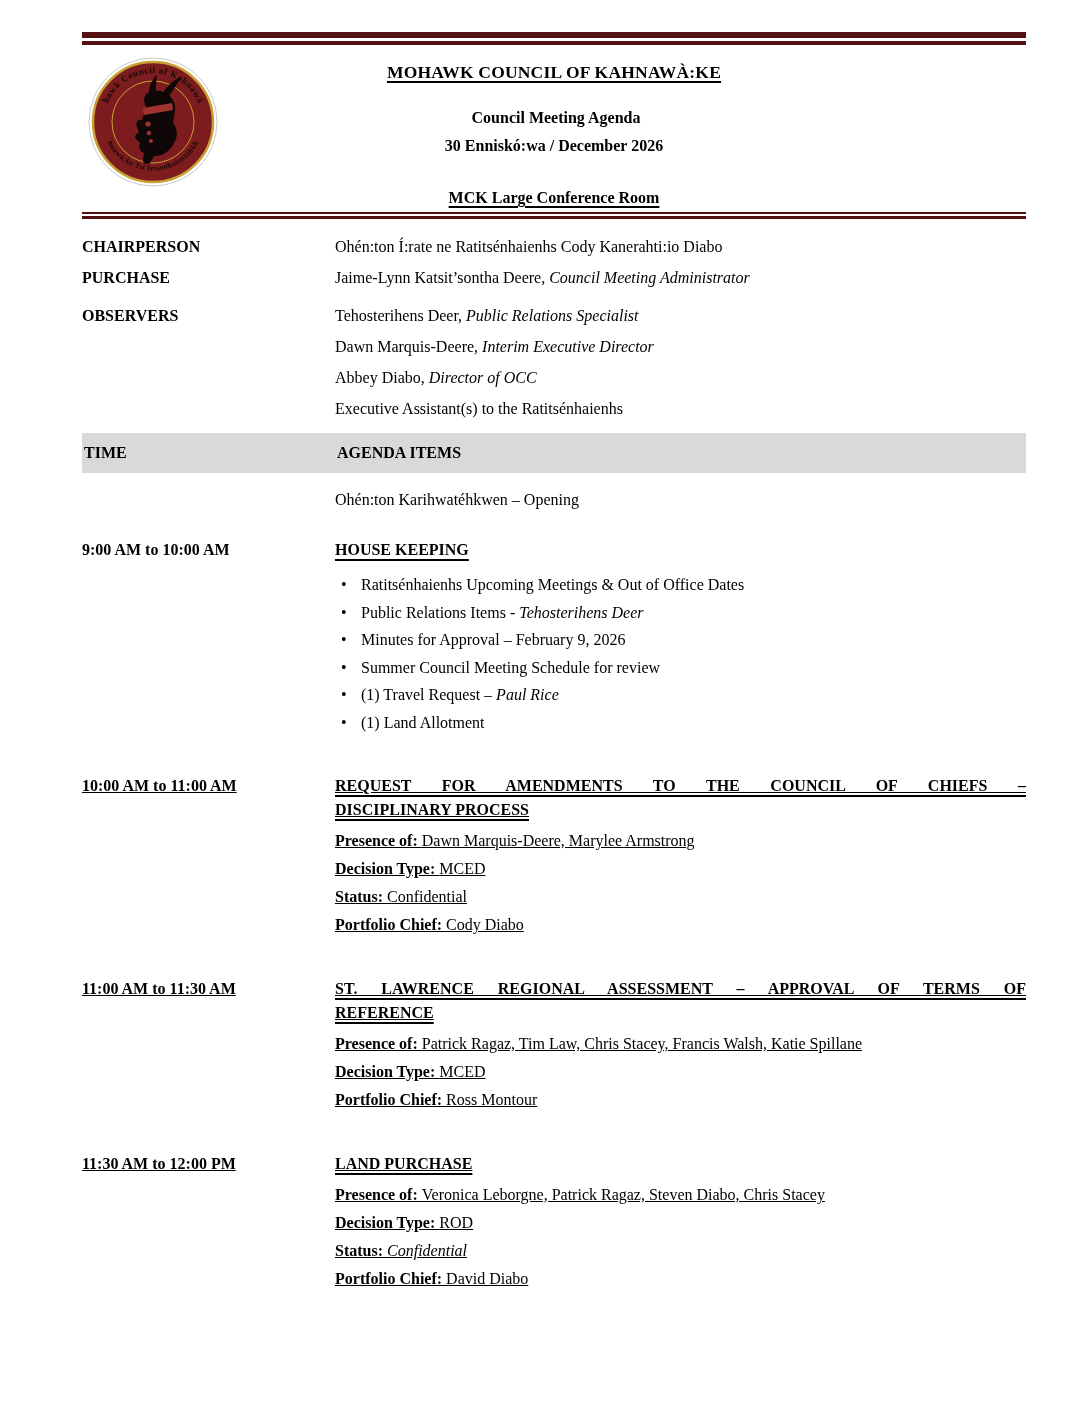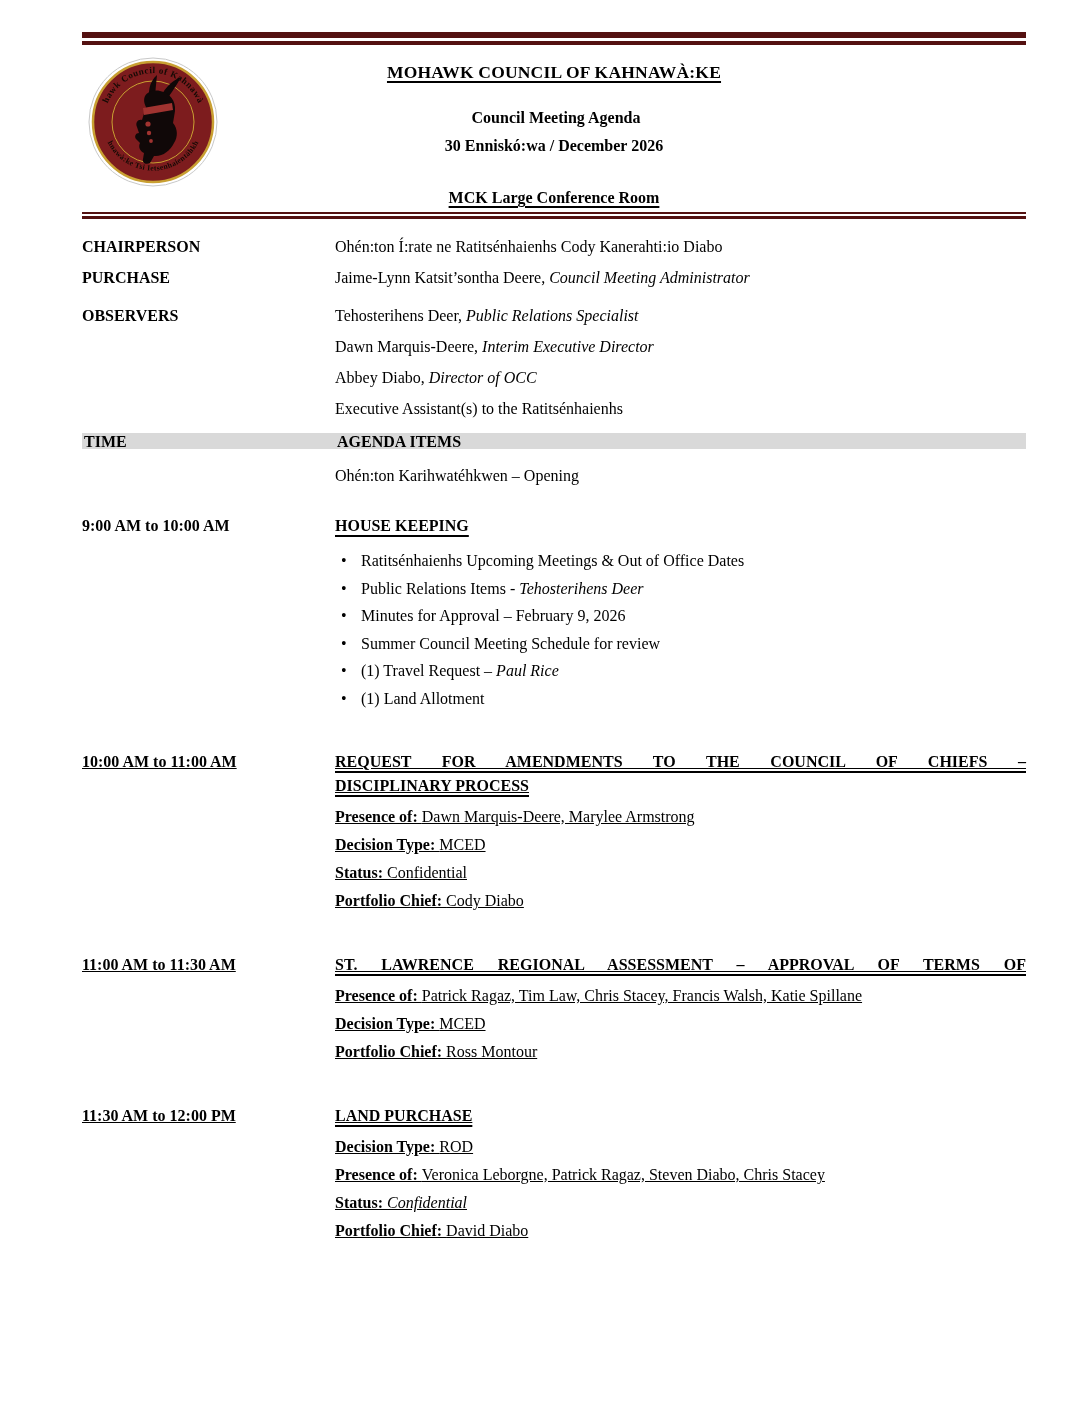--- a/index.html
+++ b/index.html
@@ -27,21 +27,21 @@
   .rule-bgap{height:2px;background:#fff;}
   .rule-b2{height:3px;}
   
   .info{margin-top:12px;}
   .info-row{display:grid;grid-template-columns:253px 1fr;}
   .info-row.gap-above{margin-top:7px;}
   .info-label{font-weight:bold;line-height:31px;}
   .info-line{line-height:31px;}
   .it{font-style:italic;}
   
-  .thead{margin-top:9px;background:var(--gray,#d9d9d9);height:16px;display:grid;grid-template-columns:253px 1fr;align-items:center;font-weight:bold;}
+  .thead{margin-top:9px;background:var(--gray,#d9d9d9);height:40px;display:grid;grid-template-columns:253px 1fr;align-items:center;font-weight:bold;}
   .thead .cell{padding-left:2px;}
   
   .sessions{margin-top:0;}
   .session{display:grid;grid-template-columns:253px 1fr;margin-top:26px;}
   .session.big-gap{margin-top:38px;text-decoration:underline;}
   .session.first{margin-top:15px;}
   .session-time{font-weight:bold;line-height:24px;}
   .session-body{}
   .plain-title{line-height:24px;}
   .title-line{font-weight:bold;line-height:24px;text-decoration:underline;text-decoration-thickness:2px;text-underline-offset:4px;}
@@ -164,34 +164,35 @@
               <div class="detail-line"><span class="detail-label">Decision Type: </span><span>MCED</span></div>
               <div class="detail-line"><span class="detail-label">Status: </span><span>Confidential</span></div>
               <div class="detail-line"><span class="detail-label">Portfolio Chief: </span><span>Cody Diabo</span></div>
             </div>
           </div>
         </div>
         <div class="session big-gap">
           <div class="session-time">11:00 AM to 11:30 AM</div>
           <div class="session-body">
             <div class="title-line jline">ST. LAWRENCE REGIONAL ASSESSMENT – APPROVAL OF TERMS OF</div>
+            <div class="title-line">REFERENCE</div>
             <div class="details">
               <div class="detail-line"><span class="detail-label">Presence of: </span><span>Patrick Ragaz, Tim Law, Chris Stacey, Francis Walsh, Katie Spillane</span></div>
               <div class="detail-line"><span class="detail-label">Decision Type: </span><span>MCED</span></div>
               <div class="detail-line"><span class="detail-label">Portfolio Chief: </span><span>Ross Montour</span></div>
             </div>
           </div>
         </div>
         <div class="session big-gap">
           <div class="session-time">11:30 AM to 12:00 PM</div>
           <div class="session-body">
             <div class="title-line">LAND PURCHASE</div>
             <div class="details">
+              <div class="detail-line"><span class="detail-label">Presence of: </span><span>Veronica Leborgne, Patrick Ragaz, Steven Diabo, Chris Stacey</span></div>
               <div class="detail-line"><span class="detail-label">Decision Type: </span><span>ROD</span></div>
-              <div class="detail-line"><span class="detail-label">Presence of: </span><span>Veronica Leborgne, Patrick Ragaz, Steven Diabo, Chris Stacey</span></div>
               <div class="detail-line"><span class="detail-label">Status: </span><span class="it">Confidential</span></div>
               <div class="detail-line"><span class="detail-label">Portfolio Chief: </span><span>David Diabo</span></div>
             </div>
           </div>
         </div>
       </div>
 
   </div>
 </div>
 

